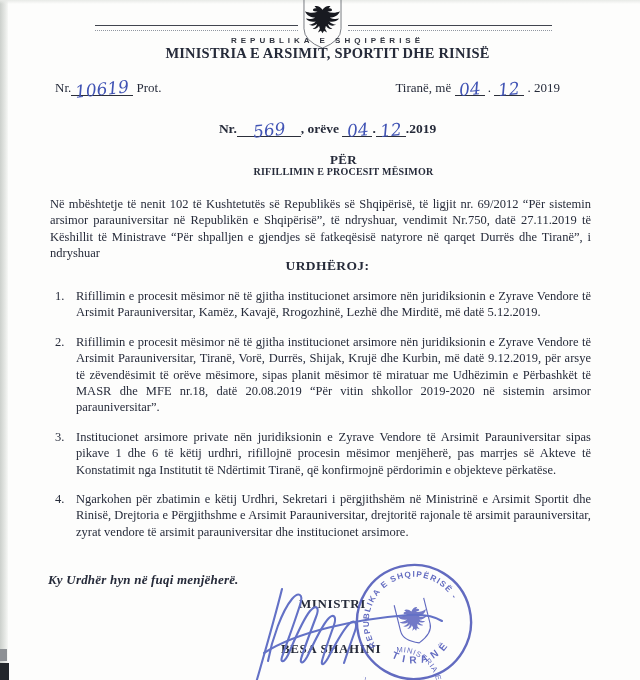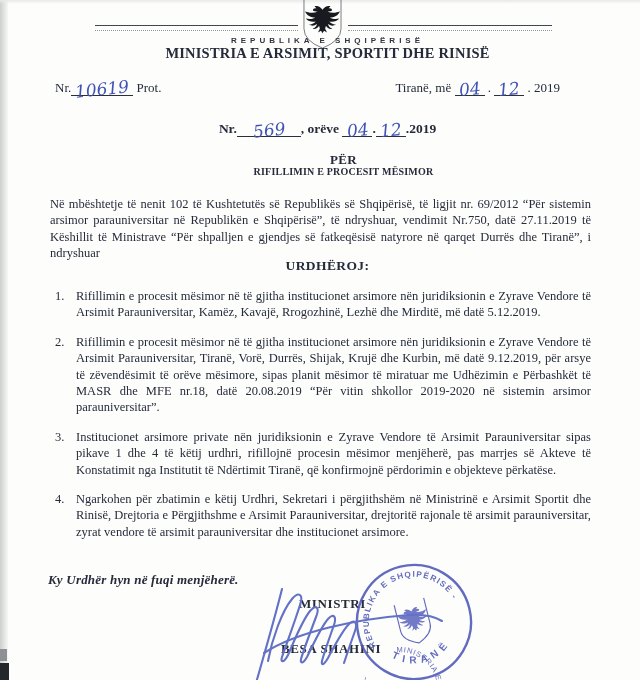--- a/index.html
+++ b/index.html
@@ -125,21 +125,21 @@
     <div class="item">
       <span class="num">1.</span>
       <span class="txt">Rifillimin e procesit mësimor në të gjitha institucionet arsimore nën juridiksionin e Zyrave Vendore të Arsimit Parauniversitar, Kamëz, Kavajë, Rrogozhinë, Lezhë dhe Mirditë, më datë 5.12.2019.</span>
     </div>
     <div class="item">
       <span class="num">2.</span>
       <span class="txt">Rifillimin e procesit mësimor në të gjitha institucionet arsimore nën juridiksionin e Zyrave Vendore të Arsimit Parauniversitar, Tiranë, Vorë, Durrës, Shijak, Krujë dhe Kurbin, më datë 9.12.2019, për arsye të zëvendësimit të orëve mësimore, sipas planit mësimor të miratuar me Udhëzimin e Përbashkët të MASR dhe MFE nr.18, datë 20.08.2019 “Për vitin shkollor 2019-2020 në sistemin arsimor parauniversitar”.</span>
     </div>
     <div class="item">
       <span class="num">3.</span>
-      <span class="txt">Institucionet arsimore private nën juridiksionin e Zyrave Vendore të Arsimit Parauniversitar sipas pikave 1 dhe 4 të këtij urdhri, rifillojnë procesin mësimor menjëherë, pas marrjes së Akteve të Konstatimit nga Institutit të Ndërtimit Tiranë, që konfirmojnë përdorimin e objekteve përkatëse.</span>
+      <span class="txt">Institucionet arsimore private nën juridiksionin e Zyrave Vendore të Arsimit Parauniversitar sipas pikave 1 dhe 6 të këtij urdhri, rifillojnë procesin mësimor menjëherë, pas marrjes së Akteve të Konstatimit nga Institutit të Ndërtimit Tiranë, që konfirmojnë përdorimin e objekteve përkatëse.</span>
     </div>
     <div class="item">
       <span class="num">4.</span>
       <span class="txt">Ngarkohen për zbatimin e këtij Urdhri, Sekretari i përgjithshëm në Ministrinë e Arsimit Sportit dhe Rinisë, Drejtoria e Përgjithshme e Arsimit Parauniversitar, drejtoritë rajonale të arsimit parauniversitar, zyrat vendore të arsimit parauniversitar dhe institucionet arsimore.</span>
     </div>
   </div>
 
   <div class="closing">Ky Urdhër hyn në fuqi menjëherë.</div>
 
   <div class="minister-title">MINISTRI</div>

